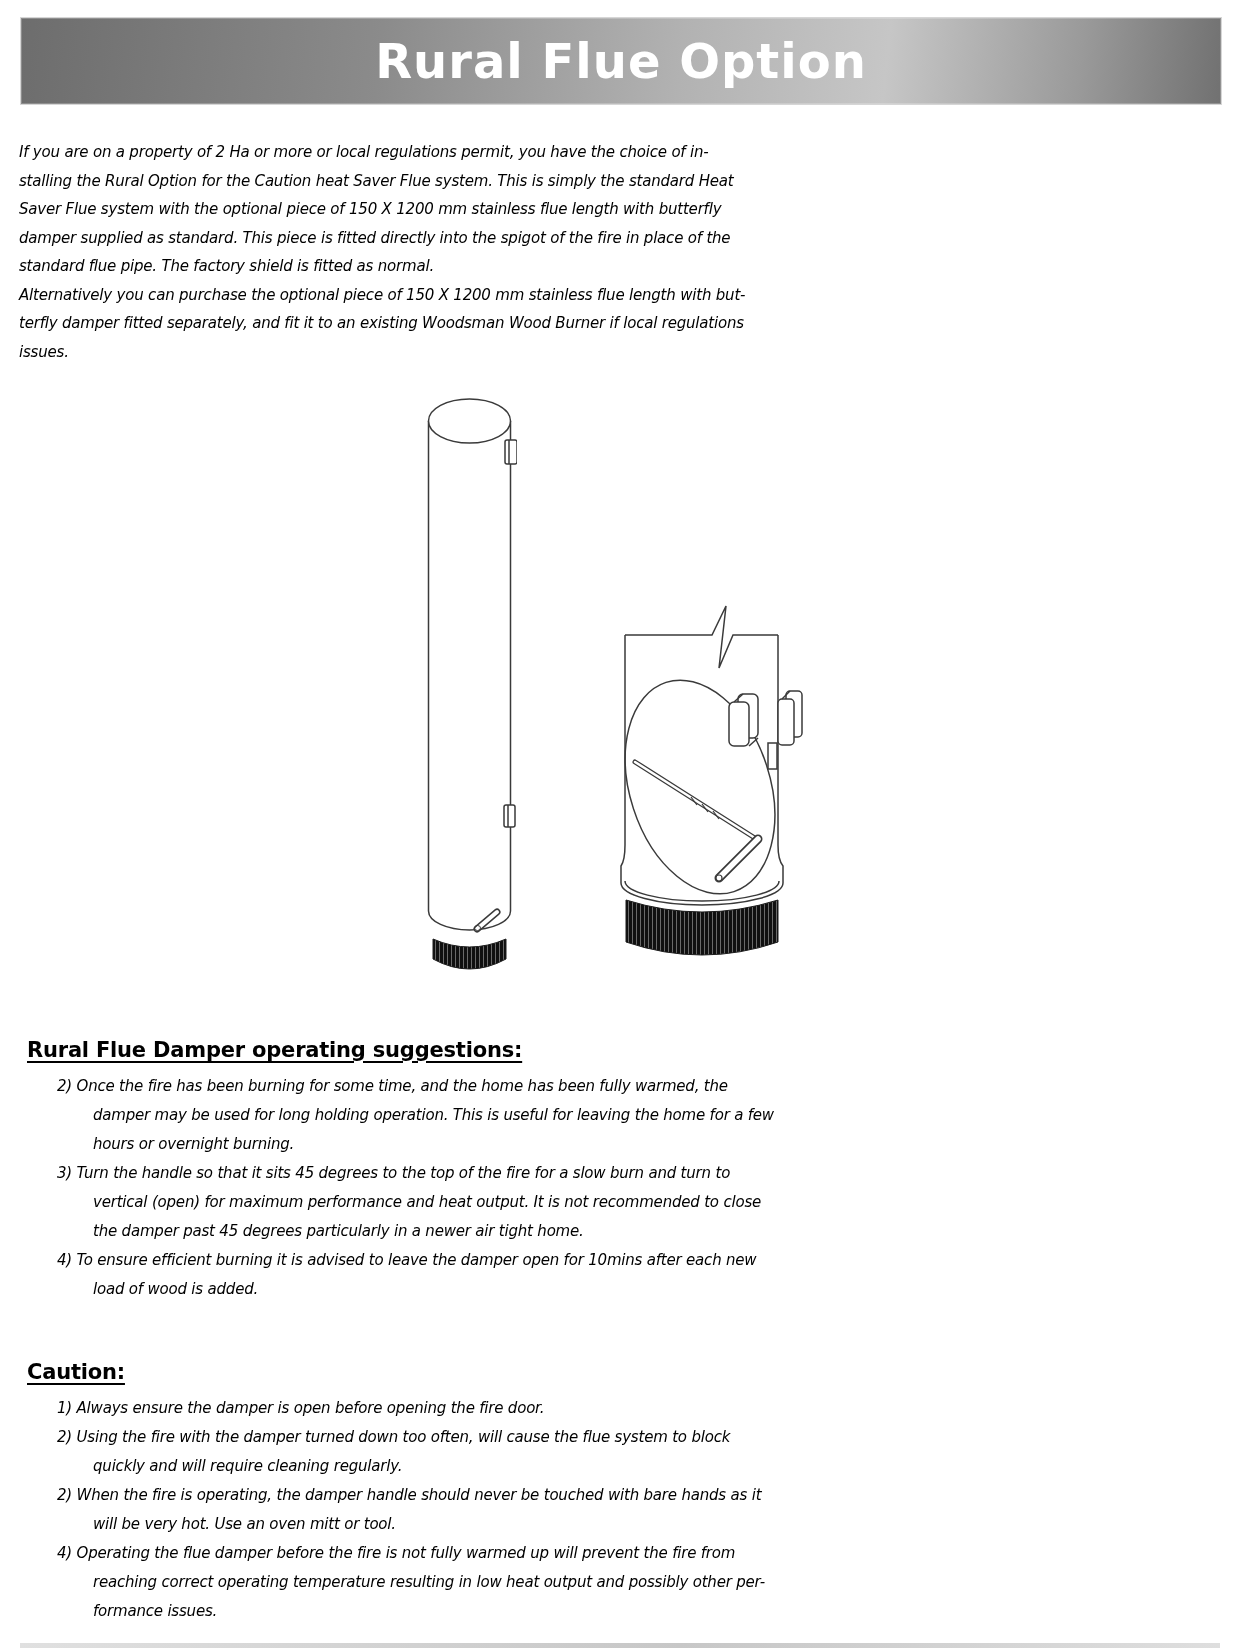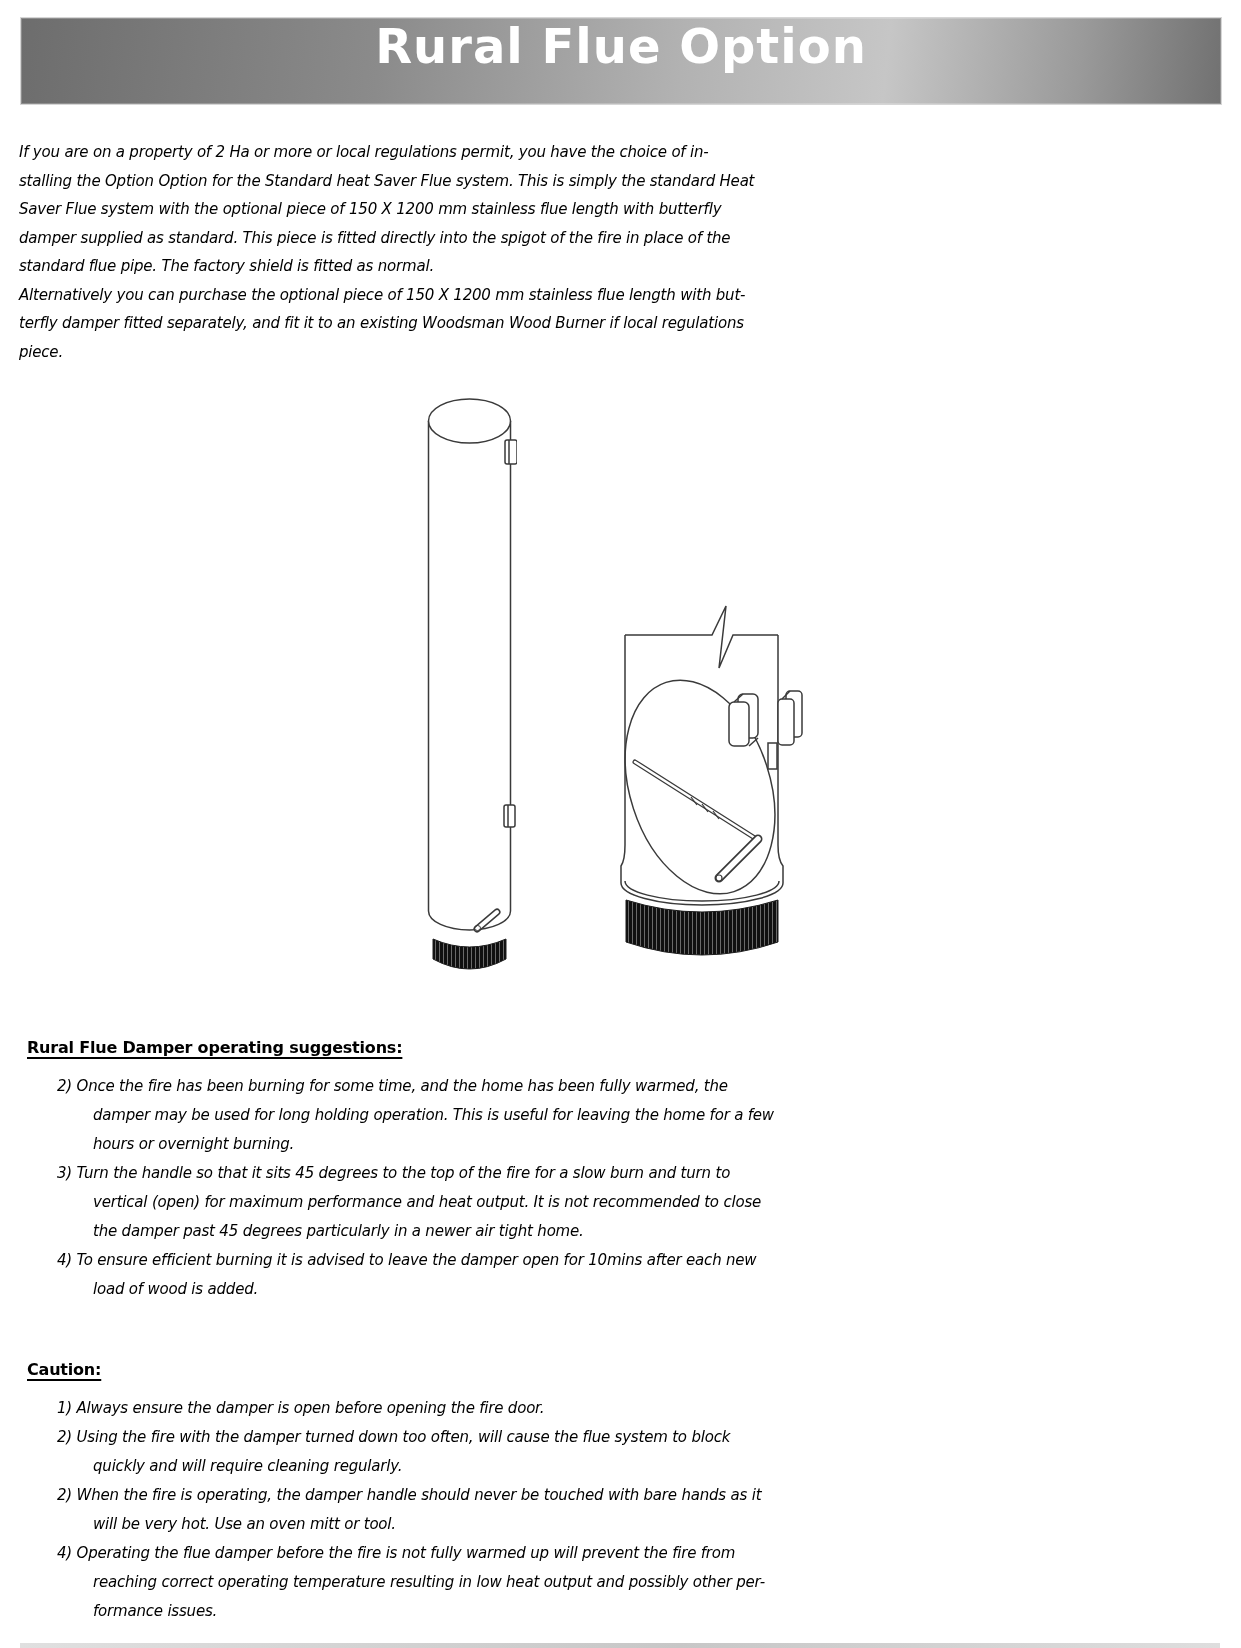--- a/index.html
+++ b/index.html
@@ -6,34 +6,34 @@
   .page{
     position:relative;width:1241px;height:1648px;background:#ffffff;
     overflow:hidden;font-family:"DejaVu Sans","Liberation Sans",sans-serif;color:#000;
   }
   
   .banner{
     position:absolute;left:20px;top:17px;width:1200px;height:86px;
     background:linear-gradient(96deg,#6d6d6d 0%,#8b8b8b 30%,#b2b2b2 55%,#c6c6c6 72%,#9a9a9a 88%,#717171 100%);
     border:1px solid #d6d6d6;
     box-shadow:inset 0 0 0 1px rgba(255,255,255,0.22);
-    display:flex;align-items:flex-start;justify-content:center;
+    display:flex;align-items:center;justify-content:center;
   }
   .banner h1{
     margin:0;font-size:48px;font-weight:bold;color:#ffffff;letter-spacing:1px;
   }
   
   .textblock{position:absolute;left:19px;white-space:nowrap;font-size:15px;letter-spacing:-0.2px;font-style:italic;}
   .intro{top:138px;line-height:28.5px;}
   .line{height:28.5px;}
   .list .line{height:29px;}
   .li-first{padding-left:38px;}
   .li-cont{padding-left:74px;}
   .section-heading{
-    position:absolute;left:27px;margin:0;font-size:16px;font-weight:bold;
+    position:absolute;left:27px;margin:0;font-size:21px;font-weight:bold;
     text-decoration:underline;text-decoration-thickness:2px;text-underline-offset:4px;
     letter-spacing:-0.2px;
   }
   .sugg-heading{top:1038px;}
   .sugg-items{top:1072px;line-height:29px;}
   .caution-heading{top:1360px;}
   .caution-items{top:1394px;line-height:29px;}
   
   .fig{position:absolute;}
   .fig-left{left:425px;top:393px;}
@@ -48,27 +48,27 @@
 <body>
 
 <div class="page">
 
   <header class="banner">
     <h1>Rural Flue Option</h1>
   </header>
 
   <section class="textblock intro">
     <div class="line">If you are on a property of 2 Ha or more or local regulations permit, you have the choice of in-</div>
-    <div class="line">stalling the Option Option for the Standard heat Saver Flue system. This is simply the standard Heat</div>
+    <div class="line">stalling the Rural Option for the Caution heat Saver Flue system. This is simply the standard Heat</div>
     <div class="line">Saver Flue system with the optional piece of 150 X 1200 mm stainless flue length with butterfly</div>
     <div class="line">damper supplied as standard. This piece is fitted directly into the spigot of the fire in place of the</div>
     <div class="line">standard flue pipe. The factory shield is fitted as normal.</div>
     <div class="line">Alternatively you can purchase the optional piece of 150 X 1200 mm stainless flue length with but-</div>
     <div class="line">terfly damper fitted separately, and fit it to an existing Woodsman Wood Burner if local regulations</div>
-    <div class="line">piece.</div>
+    <div class="line">issues.</div>
   </section>
 
   <svg class="fig fig-left" width="92" height="590" viewBox="0 0 92 590">
     <defs>
       <pattern id="crimpL" width="4" height="6" patternUnits="userSpaceOnUse">
         <rect width="4" height="6" fill="#101010"></rect>
         <line x1="2.5" y1="0" x2="2.5" y2="6" stroke="#6a6a6a" stroke-width="1"></line>
       </pattern>
     </defs>
     <g stroke="#3a3a3a" stroke-width="1.5" fill="none">

